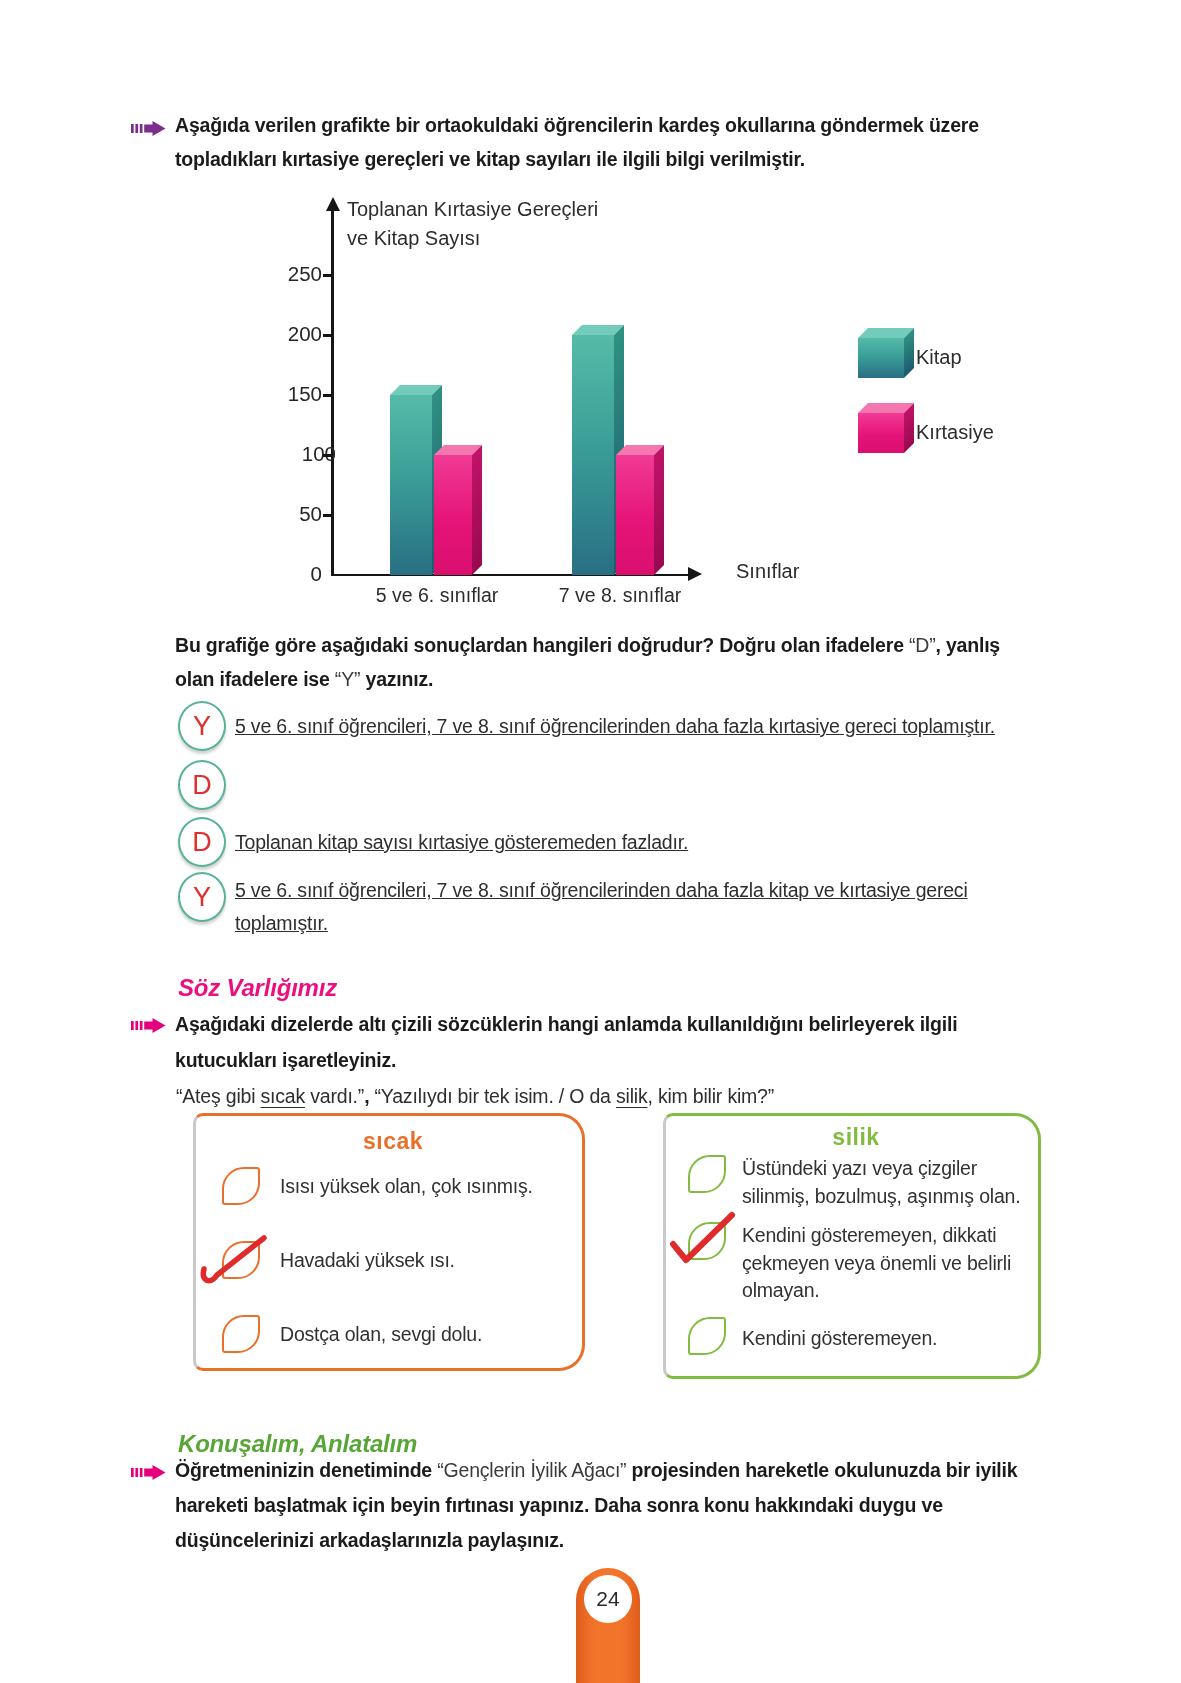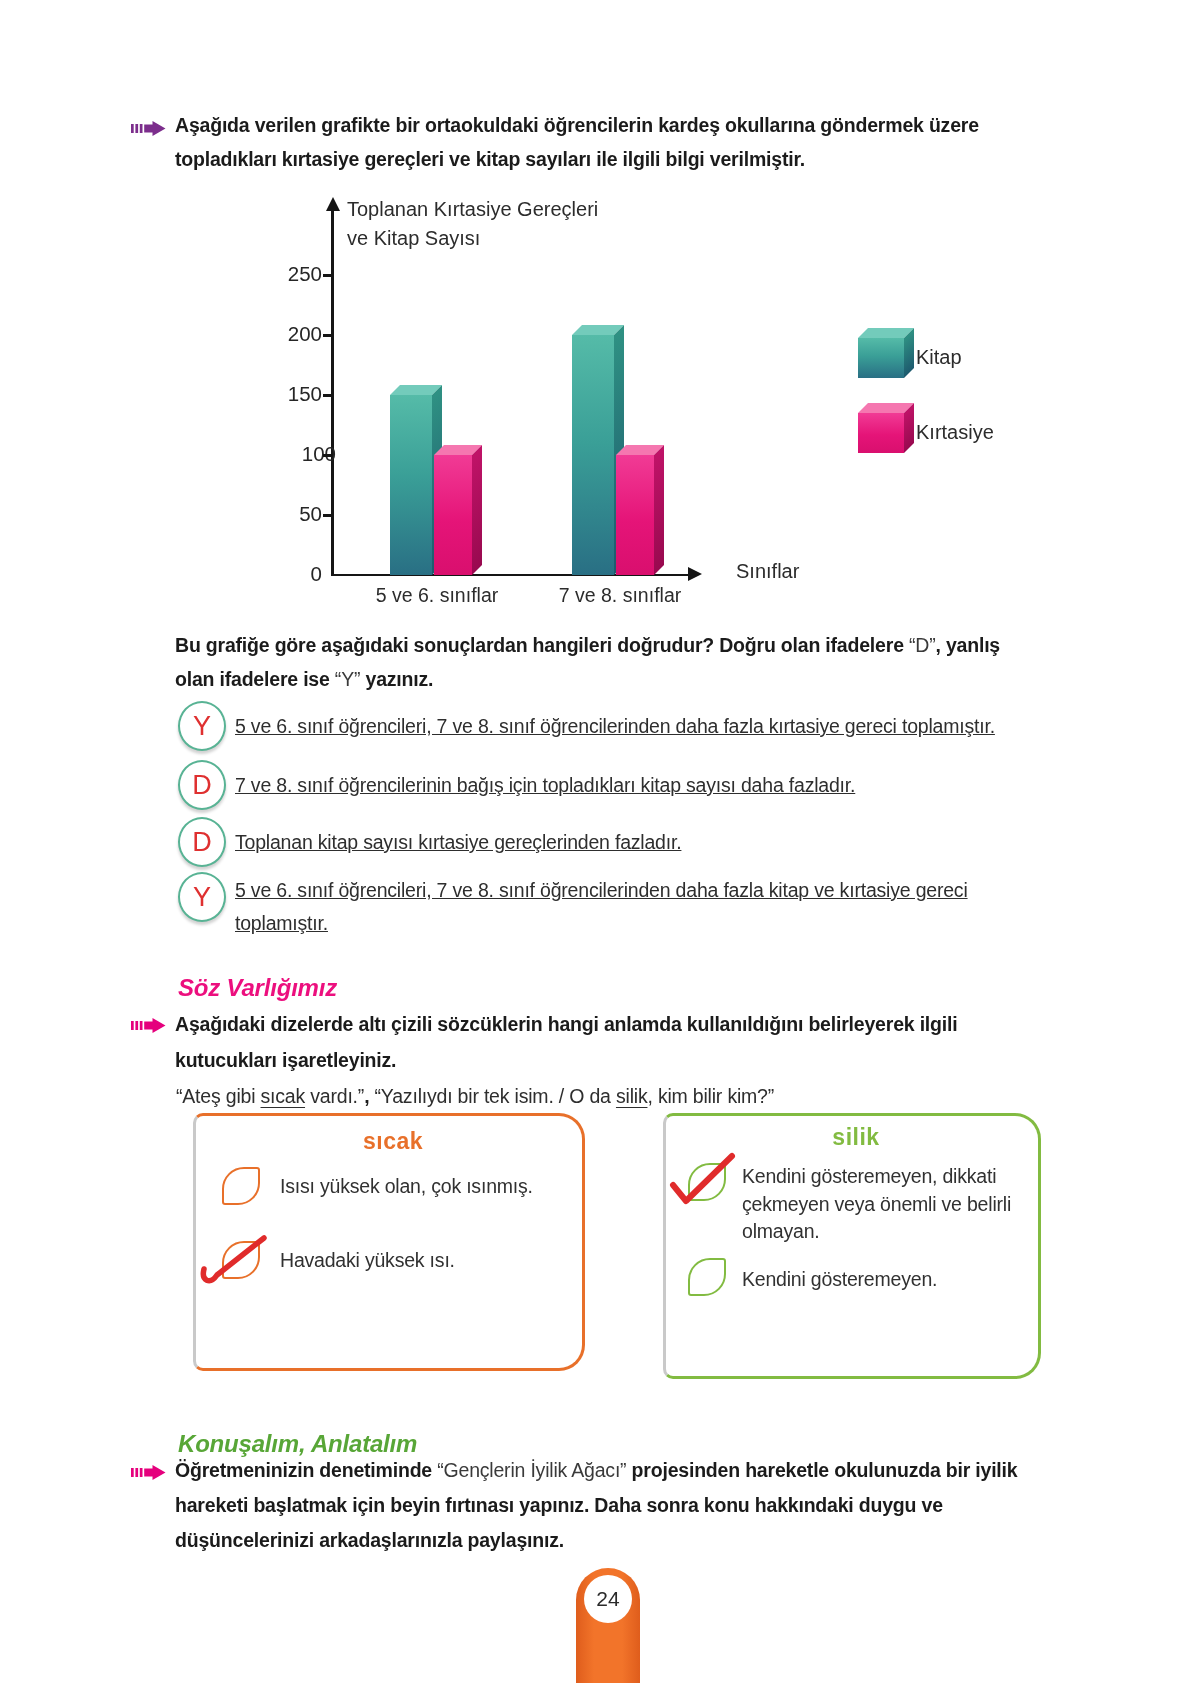--- a/index.html
+++ b/index.html
@@ -130,26 +130,25 @@
   </div>
 
   <div class="tf-circle" style="left:178px;top:701px">
     <span class="tf-letter">Y</span>
   </div>
   <div class="tf-text rpar" style="left:235px;top:710px">5 ve 6. sınıf öğrencileri, 7 ve 8. sınıf öğrencilerinden daha fazla kırtasiye gereci toplamıştır.</div>
 
   <div class="tf-circle" style="left:178px;top:760px">
     <span class="tf-letter">D</span>
   </div>
-  <div class="tf-text rpar" style="left:235px;top:769px">7 ve 8. sınıf öğrencilerinin bağış için topladıkları kitap sayısı daha fazladır.</div>
 
   <div class="tf-circle" style="left:178px;top:817px">
     <span class="tf-letter">D</span>
   </div>
-  <div class="tf-text rpar" style="left:235px;top:826px">Toplanan kitap sayısı kırtasiye gereçlerinden fazladır.</div>
+  <div class="tf-text rpar" style="left:235px;top:826px">Toplanan kitap sayısı kırtasiye gösteremeden fazladır.</div>
 
   <div class="tf-circle" style="left:178px;top:872px">
     <span class="tf-letter">Y</span>
   </div>
   <div class="tf-text rpar" style="left:235px;top:874px">5 ve 6. sınıf öğrencileri, 7 ve 8. sınıf öğrencilerinden daha fazla kitap ve kırtasiye gereci toplamıştır.</div>
 
   <div class="heading h-pink" style="left:178px;top:950px">Söz Varlığımız</div>
 
   <span class="bullet" style="left:131px;top:1017px;color:#e5007d">
     <svg width="36" height="17" viewBox="0 0 36 17" fill="currentColor">
@@ -172,24 +171,32 @@
       <span class="vtext" style="margin-left:20px;margin-top:6px">Isısı yüksek olan, çok ısınmış.</span>
     </div>
     <div class="vrow" style="margin-top:36px">
       <span class="cb">
         <svg class="check" style="left:-26px;top:-14px" width="74" height="60" viewBox="0 0 74 60">
           <path d="M6 40 C3 52 12 56 19 46 L66 9" fill="none" stroke="#e02b2b" stroke-width="5.5" stroke-linecap="round"></path>
         </svg>
       </span>
       <span class="vtext" style="margin-left:20px;margin-top:6px">Havadaki yüksek ısı.</span>
     </div>
+    <div class="vrow" style="margin-top:36px">
+      <span class="cb"></span>
+      <span class="vtext" style="margin-left:20px;margin-top:6px">Dostça olan, sevgi dolu.</span>
+    </div>
   </div>
 
   <div class="vbox vbox-green" style="left:663px;top:1113px;width:378px;min-height:266px;padding:8px 14px 8px 22px">
     <div class="vbox-title">silik</div>
+    <div class="vrow" style="margin-top:4px">
+      <span class="cb"></span>
+      <span class="vtext" style="margin-left:16px">Üstündeki yazı veya çizgiler silinmiş, bozulmuş, aşınmış olan.</span>
+    </div>
     <div class="vrow" style="margin-top:12px">
       <span class="cb">
         <svg class="check" style="left:-22px;top:-16px" width="70" height="62" viewBox="0 0 70 62">
           <path d="M5 36 L18 52 L64 7" fill="none" stroke="#e02b2b" stroke-width="6" stroke-linecap="round" stroke-linejoin="round"></path>
         </svg>
       </span>
       <span class="vtext" style="margin-left:16px">Kendini gösteremeyen, dikkati çekmeyen veya önemli ve belirli olmayan.</span>
     </div>
     <div class="vrow" style="margin-top:12px">
       <span class="cb"></span>

